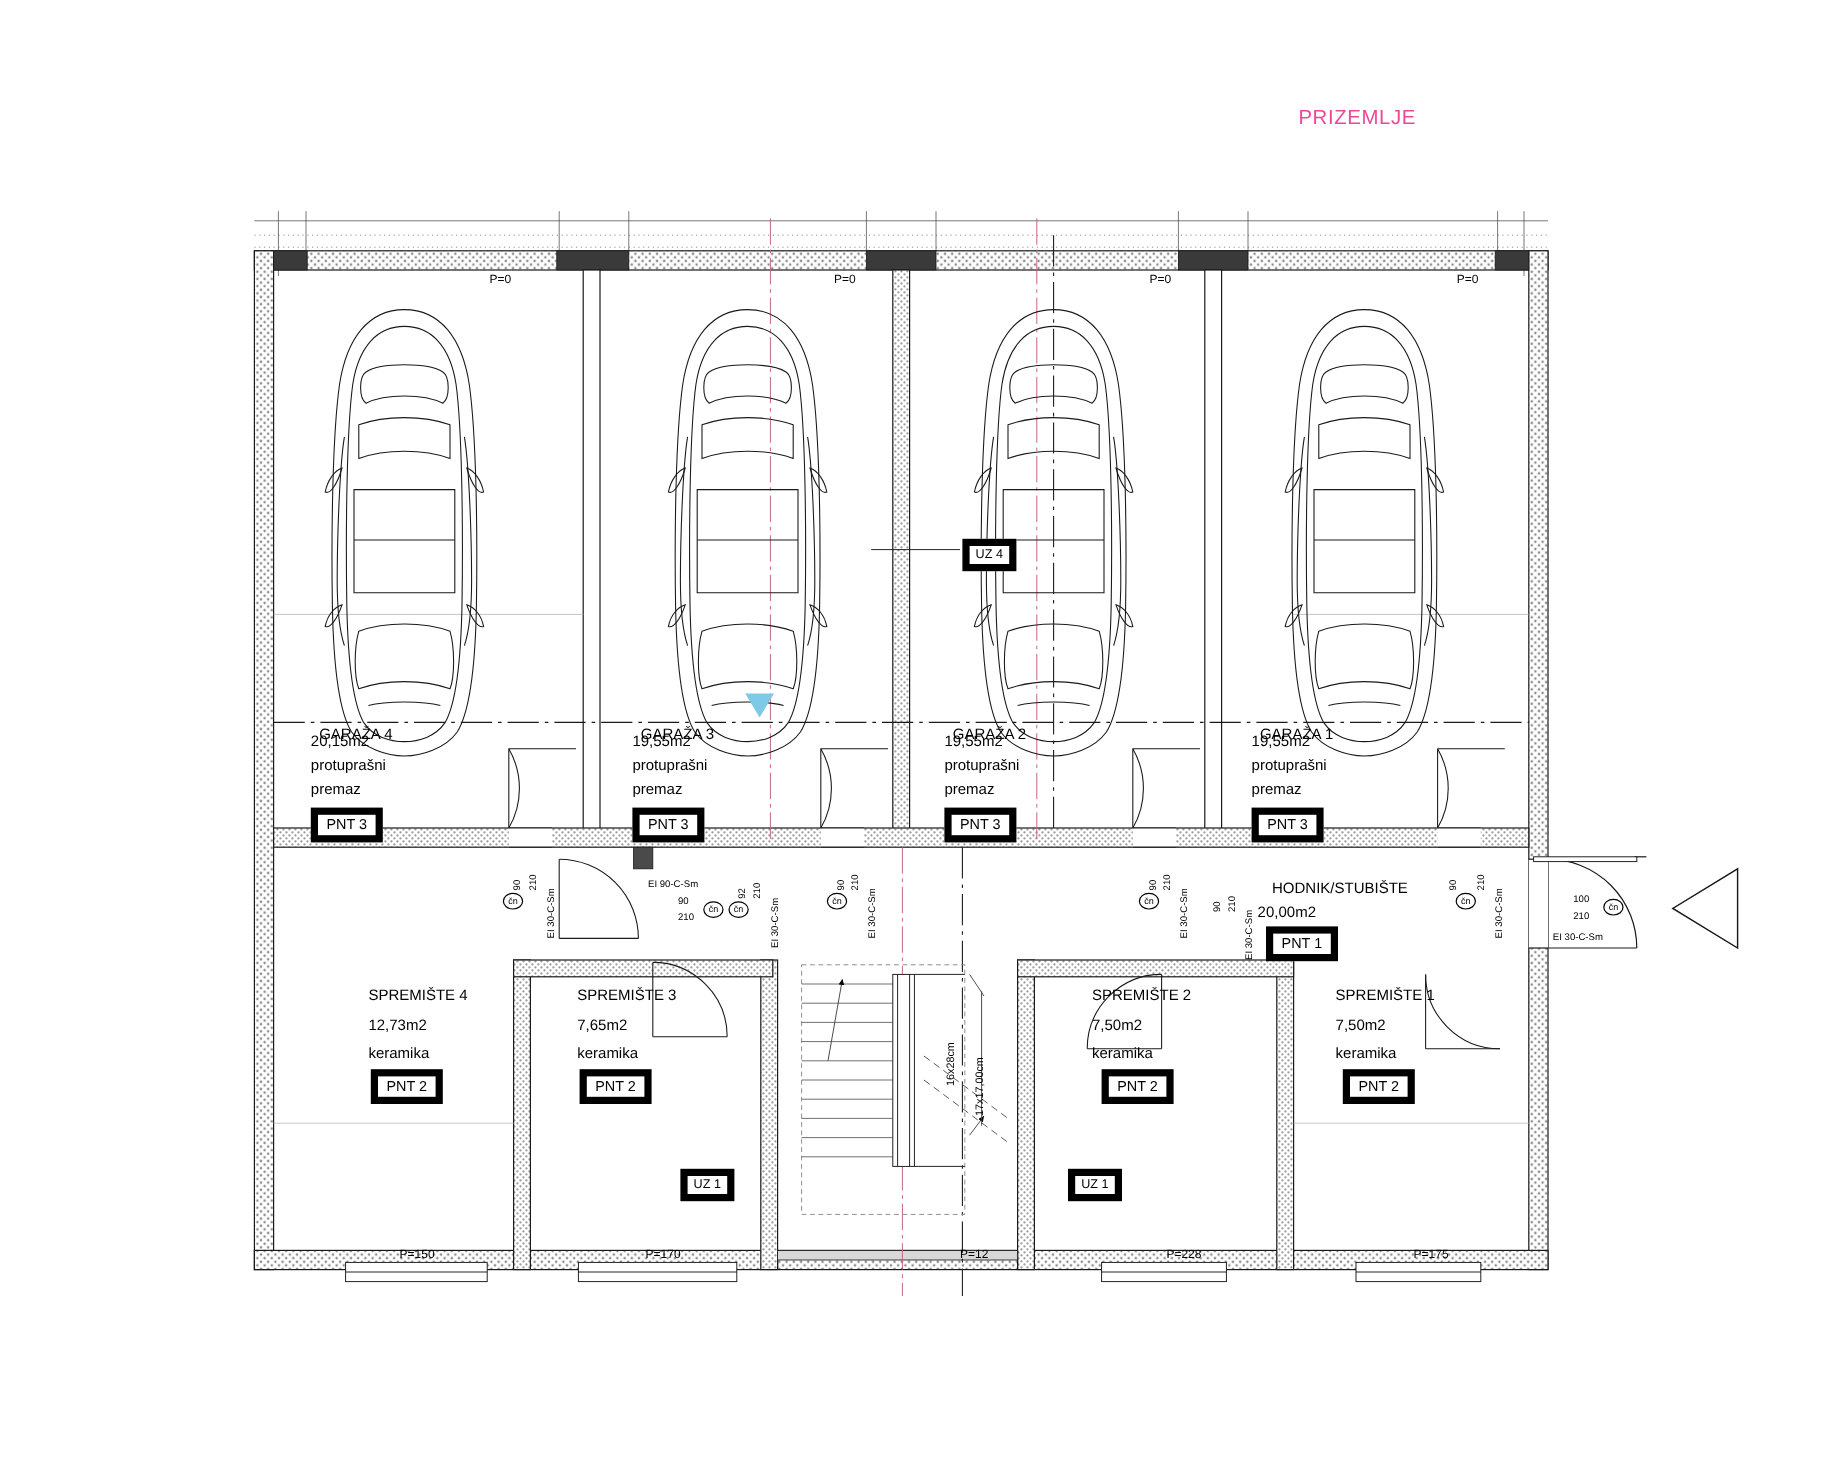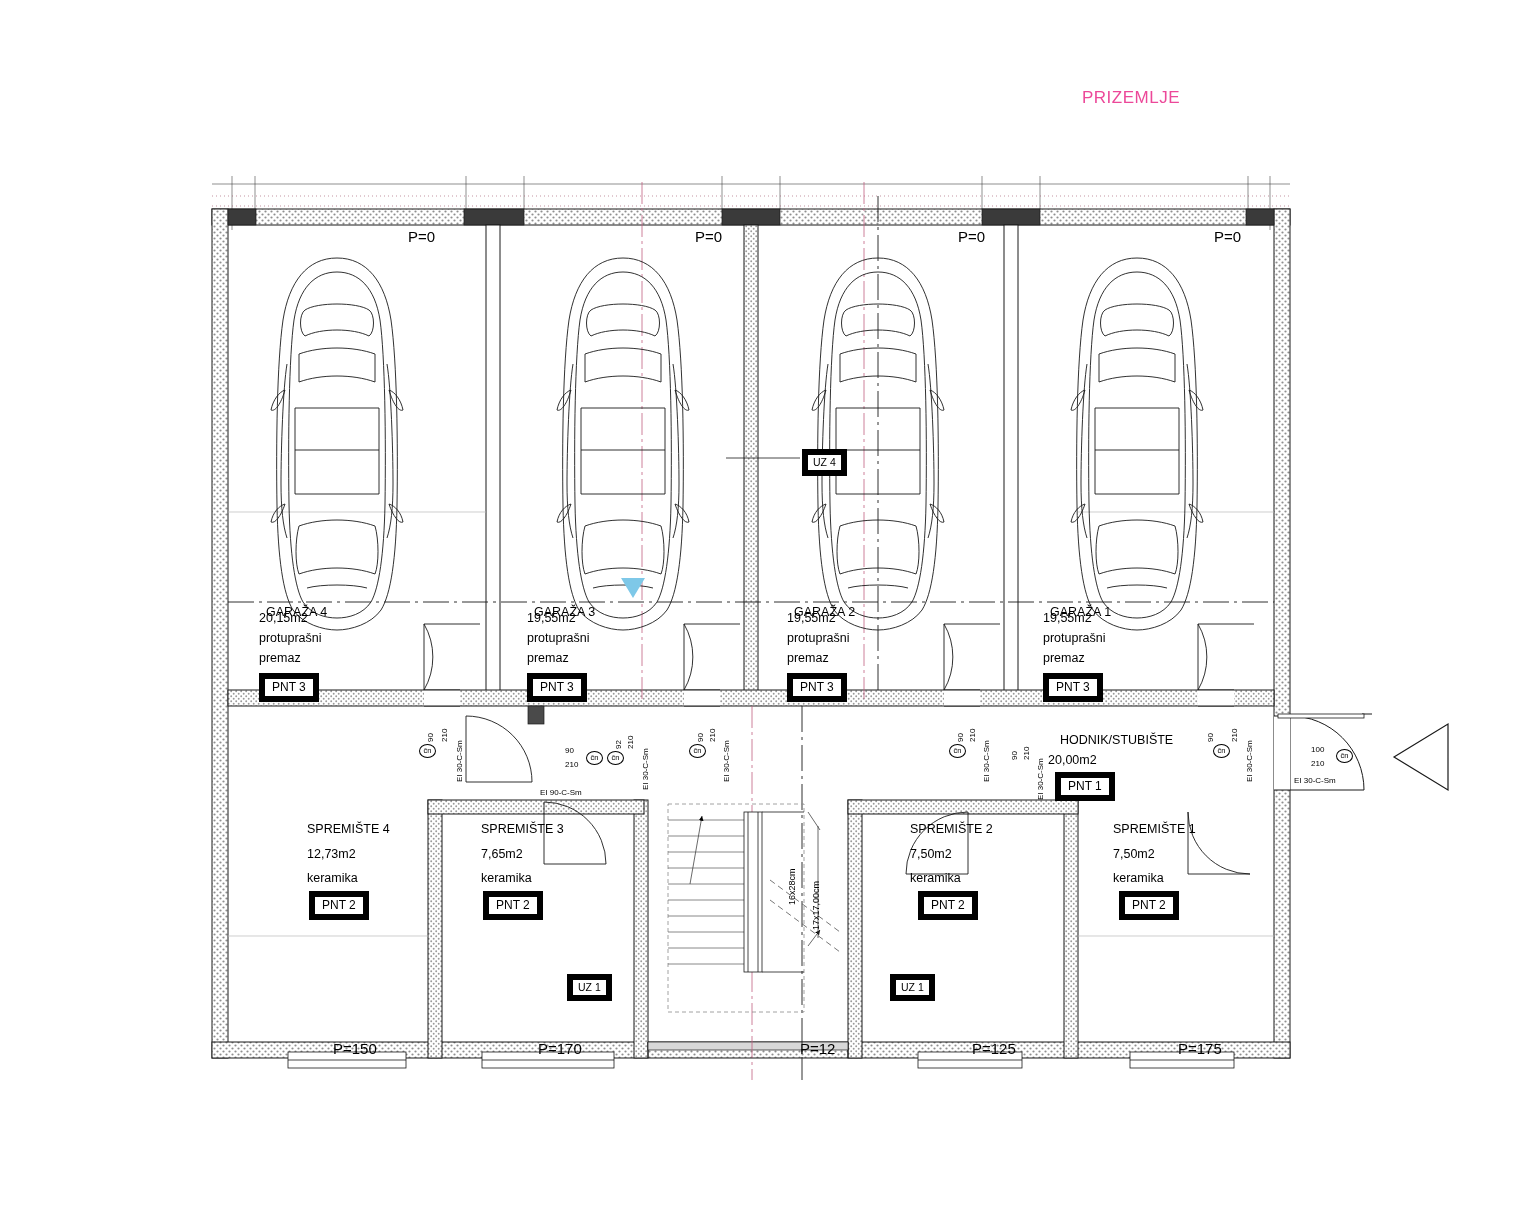--- a/index.html
+++ b/index.html
@@ -77,21 +77,21 @@
     border-radius: 50%;
     font-size: 7.5px;
     line-height: 12px;
     text-align: center;
     background: #fff;
     color: #000;
   }
 
   .p-lbl {
     position: absolute;
-    font-size: 15px;
+    font-size: 10px;
     color: #000;
     white-space: nowrap;
   }
 </style>
 </head>
 <body>
 
 <div class="title">PRIZEMLJE</div>
 
 <svg id="plan" viewBox="0 0 1520 1226" xmlns="http://www.w3.org/2000/svg">
@@ -435,32 +435,32 @@
 
 <div class="tag sm" style="left:567px; top:974px;">UZ 1</div>
 <div class="tag sm" style="left:890px; top:974px;">UZ 1</div>
 
 <div class="vert s9" style="left:788px; top:905px;">16x28cm</div>
 <div class="vert s9" style="left:812px; top:930px;">17x17,00cm</div>
 
 <div class="p-lbl" style="left:333px; top:1040px;">P=150</div>
 <div class="p-lbl" style="left:538px; top:1040px;">P=170</div>
 <div class="p-lbl" style="left:800px; top:1040px;">P=12</div>
-<div class="p-lbl" style="left:972px; top:1040px;">P=125</div>
+<div class="p-lbl" style="left:972px; top:1040px;">P=228</div>
 <div class="p-lbl" style="left:1178px; top:1040px;">P=175</div>
 
 <div class="cn" style="left:419px; top:744px;">čn</div>
 <div class="vert" style="left:426px; top:742px;">90</div>
 <div class="vert" style="left:440px; top:742px;">210</div>
 <div class="vert" style="left:455px; top:782px;">EI 30-C-Sm</div>
 
 <div class="cn" style="left:586px; top:751px;">čn</div>
 <div class="lbl tiny" style="left:565px; top:746px;">90</div>
 <div class="lbl tiny" style="left:565px; top:760px;">210</div>
-<div class="lbl tiny" style="left:540px; top:788px;">EI 90-C-Sm</div>
+<div class="lbl tiny" style="left:540px; top:732px;">EI 90-C-Sm</div>
 
 <div class="cn" style="left:607px; top:751px;">čn</div>
 <div class="vert" style="left:614px; top:749px;">92</div>
 <div class="vert" style="left:626px; top:749px;">210</div>
 <div class="vert" style="left:641px; top:790px;">EI 30-C-Sm</div>
 
 <div class="cn" style="left:689px; top:744px;">čn</div>
 <div class="vert" style="left:696px; top:742px;">90</div>
 <div class="vert" style="left:708px; top:742px;">210</div>
 <div class="vert" style="left:722px; top:782px;">EI 30-C-Sm</div>

